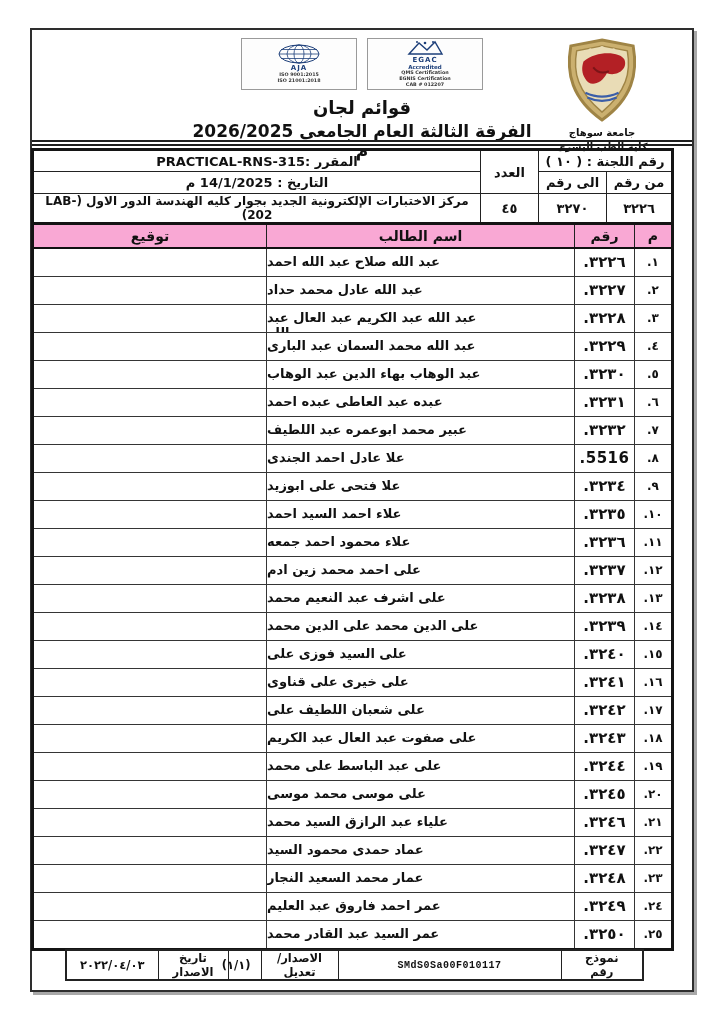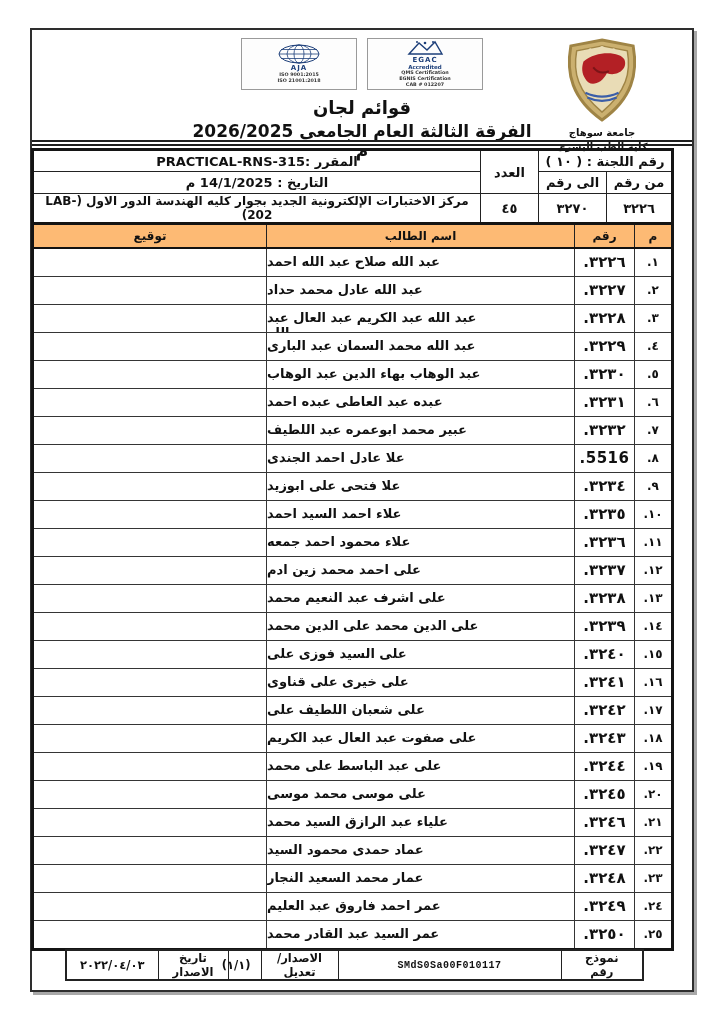--- a/index.html
+++ b/index.html
@@ -27,21 +27,21 @@
          border-top:2px solid #1e1e1e; border-bottom:2px solid #1e1e1e; }
 
   
   table { border-collapse:collapse; table-layout:fixed; }
   .info { position:absolute; top:118px; right:18px; width:640px; border:3px solid #141414; }
   .info td { border:1px solid #222; text-align:center; font-weight:bold; font-size:13px; height:22px; padding:0 3px; }
   .info td.loc { font-size:12px; height:26px; }
 
   
   .main { position:absolute; top:192px; right:18px; width:640px; border:3px solid #141414; }
-  .main th { border:1px solid #222; background:#fdba74; font-size:12px; font-weight:bold; height:24px; }
+  .main th { border:1px solid #222; background:#f9a8d4; font-size:14px; font-weight:bold; height:24px; }
   .main thead tr { border-bottom:2px solid #111; }
   .main td { border:1px solid #353535; height:27px; text-align:center; vertical-align:middle; }
   .c-ser { font-size:12px; font-weight:bold; }
   .c-num { font-size:15px; font-weight:bold; letter-spacing:0.5px; }
   .c-name { vertical-align:top; }
   .nt { height:27px; overflow:hidden; line-height:15px; padding-top:5px; font-size:13px; font-weight:bold;
         text-align:left; white-space:pre-line; }
 
   
   .foot { position:absolute; top:919px; right:48px; width:577px; border:2px solid #222; }

